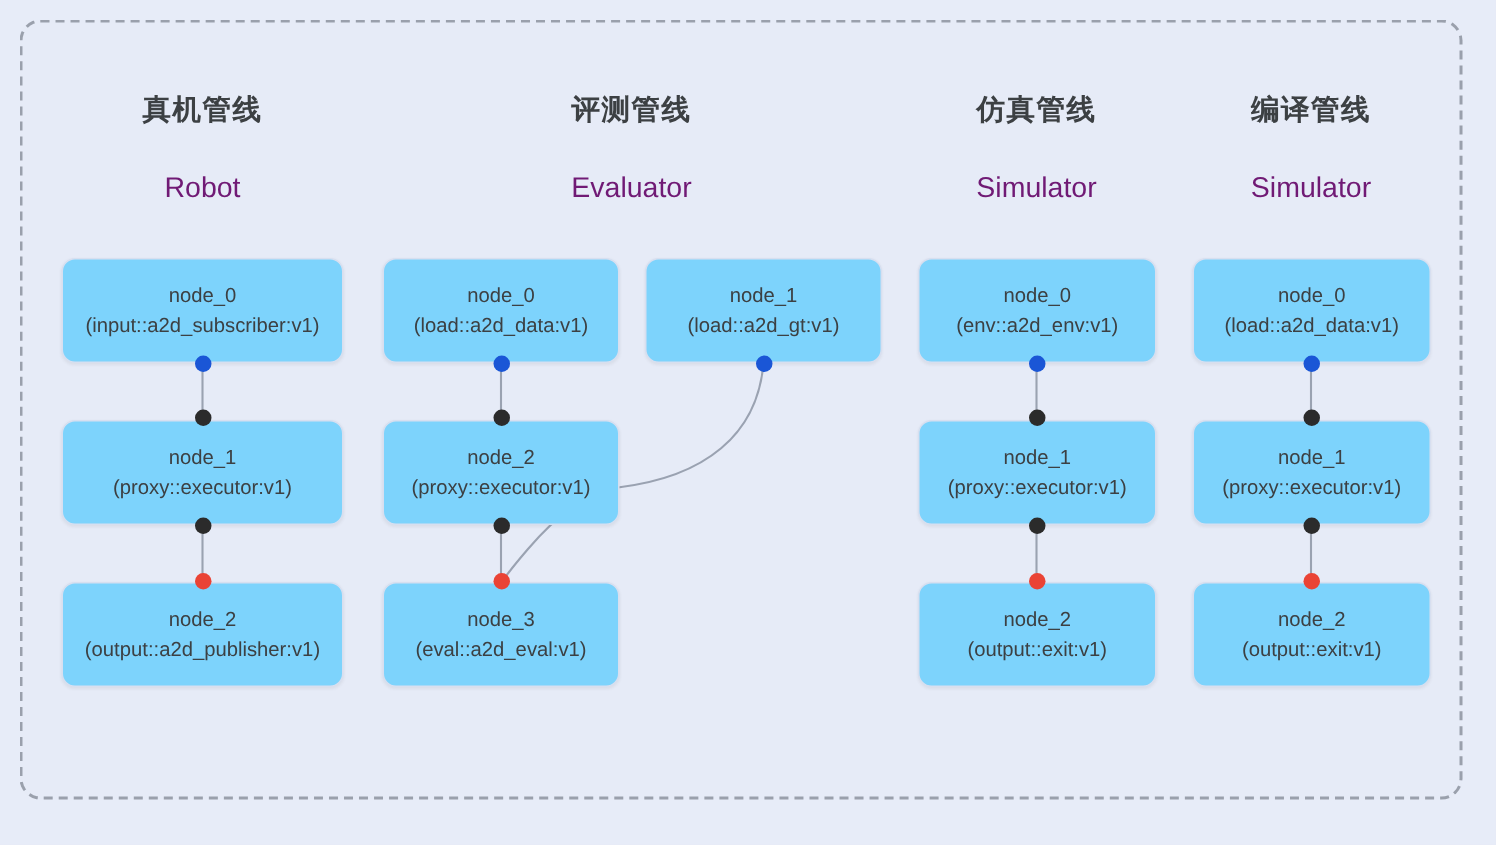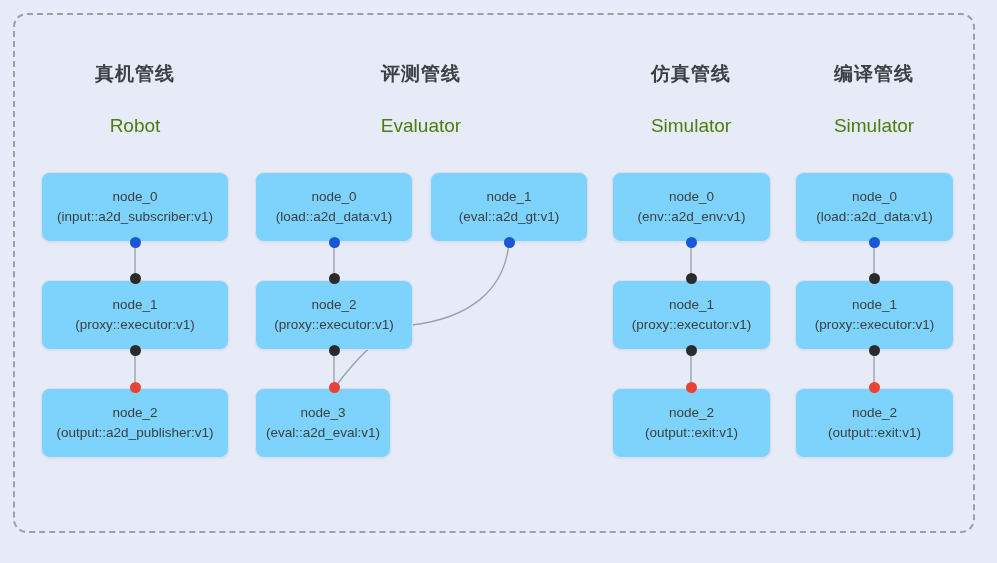--- a/index.html
+++ b/index.html
@@ -41,21 +41,21 @@
     font-size: 19px;
     font-weight: bold;
     color: #3c4043;
     letter-spacing: 1px;
     line-height: 24px;
     white-space: nowrap;
   }
   .col-title-en {
     font-size: 19px;
     font-weight: normal;
-    color: #4d7c0f;
+    color: #701a75;
     line-height: 24px;
     white-space: nowrap;
   }
   .node-box {
     position: absolute;
     background: #7dd3fc;
     border: 1px solid #d7dff0;
     border-radius: 9px;
     box-sizing: border-box;
     display: flex;
@@ -156,32 +156,32 @@
   </div>
 
   <div class="node-box" style="left:255px; top:172px; width:158px; height:70px;">
     <div class="node-name">node_0</div>
     <div class="node-type">(load::a2d_data:v1)</div>
   </div>
   <div class="port port-out" style="left:328.5px; top:236.5px;"></div>
 
   <div class="node-box" style="left:430px; top:172px; width:158px; height:70px;">
     <div class="node-name">node_1</div>
-    <div class="node-type">(eval::a2d_gt:v1)</div>
+    <div class="node-type">(load::a2d_gt:v1)</div>
   </div>
   <div class="port port-out" style="left:503.5px; top:236.5px;"></div>
 
   <div class="node-box" style="left:255px; top:280px; width:158px; height:70px;">
     <div class="node-name">node_2</div>
     <div class="node-type">(proxy::executor:v1)</div>
   </div>
   <div class="port port-in" style="left:328.5px; top:272.5px;"></div>
   <div class="port port-in" style="left:328.5px; top:344.5px;"></div>
 
-  <div class="node-box" style="left:255px; top:388px; width:136px; height:70px;">
+  <div class="node-box" style="left:255px; top:388px; width:158px; height:70px;">
     <div class="node-name">node_3</div>
     <div class="node-type">(eval::a2d_eval:v1)</div>
   </div>
   <div class="port port-end" style="left:328.5px; top:381.5px;"></div>
 
   <div class="col-header" style="left:601px; top:62px; width:180px;">
     <div class="col-title-cn">仿真管线</div>
     <div class="col-title-en" style="margin-top:28px;">Simulator</div>
   </div>
 

